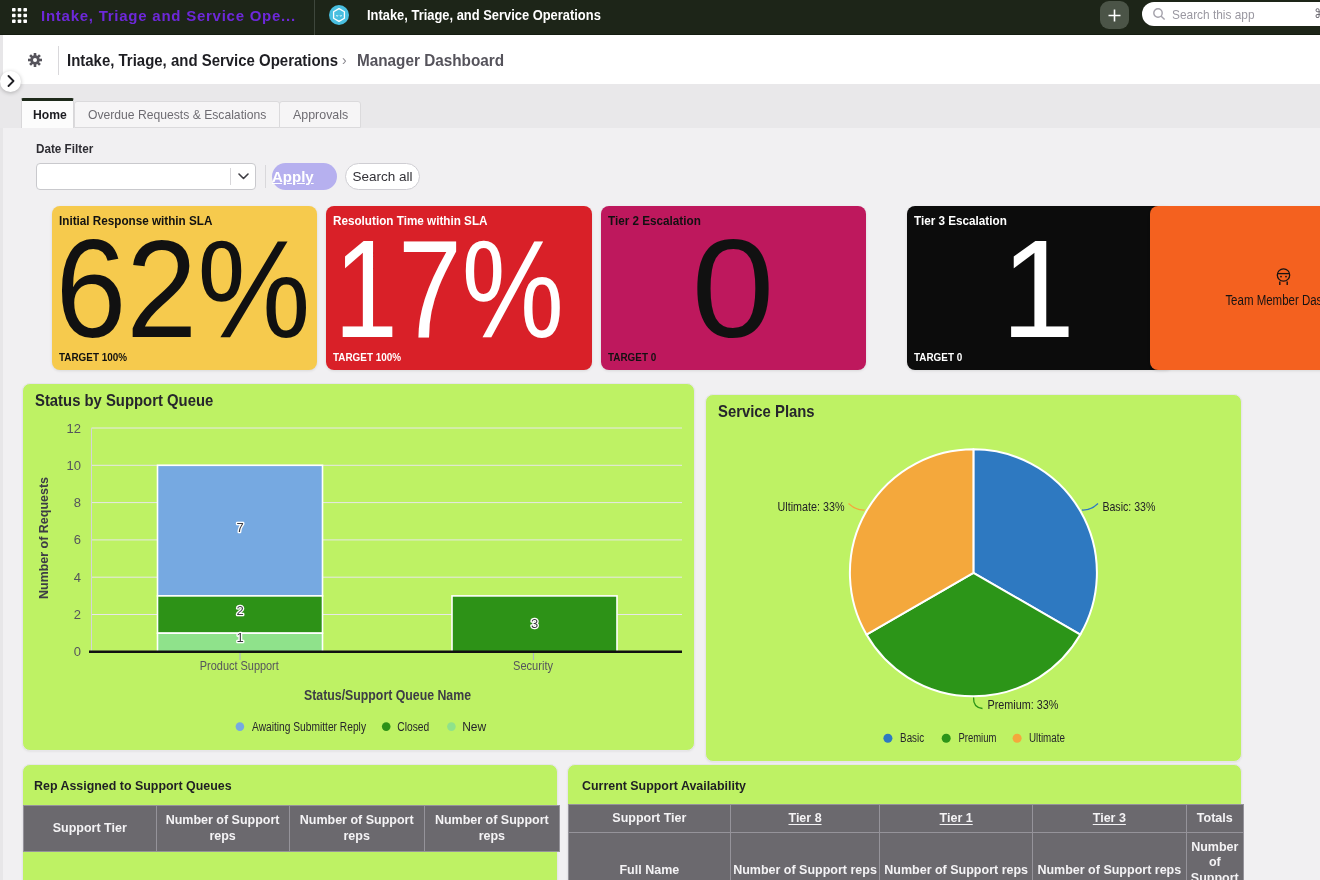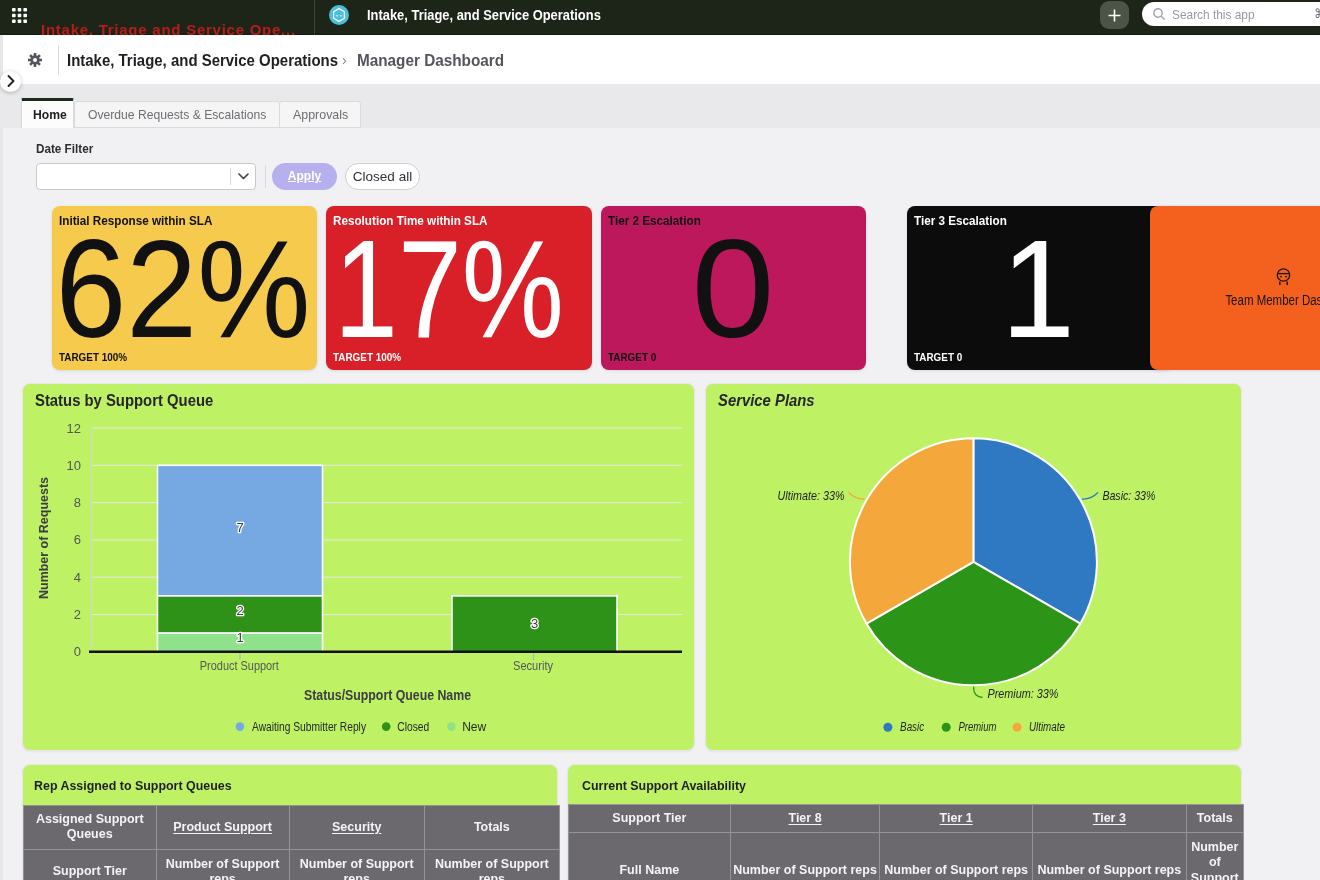--- a/index.html
+++ b/index.html
@@ -26,21 +26,21 @@
       <rect x="5.7" y="0" width="3.6" height="3.6" rx="0.8"></rect>
       <rect x="11.4" y="0" width="3.6" height="3.6" rx="0.8"></rect>
     <rect x="0" y="5.7" width="3.6" height="3.6" rx="0.8"></rect>
       <rect x="5.7" y="5.7" width="3.6" height="3.6" rx="0.8"></rect>
       <rect x="11.4" y="5.7" width="3.6" height="3.6" rx="0.8"></rect>
     <rect x="0" y="11.4" width="3.6" height="3.6" rx="0.8"></rect>
       <rect x="5.7" y="11.4" width="3.6" height="3.6" rx="0.8"></rect>
       <rect x="11.4" y="11.4" width="3.6" height="3.6" rx="0.8"></rect>
   </g>
 </svg>
-<div class="abs" style="left:41px;top:21px;font-size:15px;font-weight:bold;color:#b91c1c;letter-spacing:.75px;">Intake, Triage and Service Ope...</div>
+<div class="abs" style="left:41px;top:7px;font-size:15px;font-weight:bold;color:#6d28d9;letter-spacing:.75px;">Intake, Triage and Service Ope...</div>
 <div class="abs" style="left:314px;top:0;width:1px;height:35px;background:#3e473c;"></div>
 <svg class="abs" style="left:329px;top:4.5px;" width="20" height="20" viewBox="0 0 20 20">
   <circle cx="10" cy="10" r="10" fill="#49bfe0"></circle>
   <polygon points="10,3.6 15.4,6.8 15.4,13.2 10,16.4 4.6,13.2 4.6,6.8" fill="none" stroke="#fff" stroke-width="1.3" stroke-linejoin="round"></polygon>
   <path d="M7.2 10.6 q1 .8 2 0 M10.8 10.6 q1 .8 2 0" stroke="#fff" stroke-width="1" fill="none"></path>
 </svg>
 <div class="abs" style="left:367px;top:7px;font-size:14.5px;font-weight:bold;color:#fff;transform-origin:left top;transform:scaleX(.89);white-space:nowrap;">Intake, Triage, and Service Operations</div>
 <div class="abs" style="left:1100px;top:1px;width:29px;height:28px;background:#4b5447;border-radius:9px;">
   <svg class="abs" style="left:8px;top:7.5px;" width="13" height="13" viewBox="0 0 13 13">
       <path d="M6.5 0.5 V12.5 M0.5 6.5 H12.5" stroke="#fff" stroke-width="1.6"></path>
@@ -85,22 +85,22 @@
     <path d="M1.5 1 L6.5 6 L1.5 11" fill="none" stroke="#1f1f24" stroke-width="1.8" stroke-linecap="round" stroke-linejoin="round"></path>
   </svg>
 
 <div class="abs" style="left:36px;top:141px;font-size:13px;font-weight:bold;color:#2e2d33;transform-origin:left top;transform:scaleX(.9);">Date Filter</div>
 <div class="abs" style="left:36px;top:163px;width:220px;height:27px;background:#fff;border:1px solid #c9c9cd;border-radius:4px;"></div>
 <div class="abs" style="left:230px;top:168px;width:1px;height:17px;background:#d8d7da;"></div>
 <svg class="abs" style="left:238px;top:173px;" width="11" height="7" viewBox="0 0 11 7">
     <path d="M1 1 L5.5 5.5 L10 1" fill="none" stroke="#3f3e44" stroke-width="1.6" stroke-linecap="round" stroke-linejoin="round"></path>
   </svg>
 <div class="abs" style="left:265px;top:165px;width:1px;height:23px;background:#d9d8db;"></div>
-<div class="abs" style="left:272px;top:163px;width:65px;height:27px;background:#b6b0ef;border-radius:13.5px;text-align:center;line-height:27px;font-size:12px;font-weight:bold;color:#fff;text-decoration:underline;">Apply</div>
-<div class="abs" style="left:345px;top:163px;width:75px;height:27px;background:#fff;border:1px solid #cfced3;border-radius:13.5px;text-align:center;line-height:25px;font-size:13.5px;color:#323137;">Closed all</div>
+<div class="abs" style="left:272px;top:163px;width:65px;height:27px;background:#b6b0ef;border-radius:13.5px;line-height:27px;font-size:15px;font-weight:bold;color:#fff;text-decoration:underline;">Apply</div>
+<div class="abs" style="left:345px;top:163px;width:75px;height:27px;background:#fff;border:1px solid #cfced3;border-radius:13.5px;text-align:center;line-height:25px;font-size:13.5px;color:#323137;">Search all</div>
 
 <div class="abs kpi" style="left:18.5px;background:#f6ca4d;color:#111;">
   <div class="kt">Initial Response within SLA</div>
   <div class="kn" style="left:calc(50% - 1px);transform:translateX(-50%) scaleX(.91);">62%</div>
   <div class="kg">TARGET 100%</div>
 </div>
 <div class="abs kpi" style="left:293px;background:#d92028;color:#fff;">
   <div class="kt">Resolution Time within SLA</div>
   <div class="kn" style="left:calc(50% - 10px);transform:translateX(-50%) scaleX(.82);">17%</div>
   <div class="kg">TARGET 100%</div>
@@ -169,21 +169,21 @@
     </g>
     <text x="364.5" y="315.7" font-size="14.5px" font-weight="bold" fill="#3d3d46" text-anchor="middle" textLength="167" lengthAdjust="spacingAndGlyphs">Status/Support Queue Name</text>
     <circle cx="216.9" cy="342.6" r="4.3" fill="#76a9e1"></circle>
     <text x="229" y="346.8" font-size="12.5" fill="#26262b" textLength="114" lengthAdjust="spacingAndGlyphs">Awaiting Submitter Reply</text>
     <circle cx="363.2" cy="342.6" r="4.3" fill="#2d9217"></circle>
     <text x="374.3" y="346.8" font-size="12.5" fill="#26262b" textLength="32" lengthAdjust="spacingAndGlyphs">Closed</text>
     <circle cx="428.4" cy="342.6" r="4.3" fill="#8fe28b"></circle>
     <text x="439.2" y="346.8" font-size="12.5" fill="#26262b" textLength="24" lengthAdjust="spacingAndGlyphs">New</text>
   </svg>
 </div>
-<div class="card" style="left:705px;top:383px;width:537px;height:368px;font-style:italic;">
+<div class="card" style="left:705px;top:394px;width:537px;height:368px;">
   <div class="ctitle" style="left:12px;top:7.5px;font-size:16.5px;">Service Plans</div>
   <svg width="535" height="366" style="position:absolute;left:0;top:0;" viewBox="0 0 535 366">
     <g stroke="#fff" stroke-width="2" stroke-linejoin="round">
       <path d="M267.4,177.8 L267.4,54.3 A123.5,123.5 0 0 1 374.35,239.55 Z" fill="#2e79c1"></path>
       <path d="M267.4,177.8 L374.35,239.55 A123.5,123.5 0 0 1 160.45,239.55 Z" fill="#2c9518"></path>
       <path d="M267.4,177.8 L160.45,239.55 A123.5,123.5 0 0 1 267.4,54.3 Z" fill="#f4a83c"></path>
     </g>
     <path d="M376,115 Q385,115.5 392,108.5" stroke="#2e79c1" stroke-width="1.3" fill="none"></path>
     <path d="M158.5,115 Q150,115.5 142.5,108.5" stroke="#f4a83c" stroke-width="1.3" fill="none"></path>
     <path d="M267.6,302.5 Q267,312.5 276.5,313.5" stroke="#2c9518" stroke-width="1.3" fill="none"></path>
@@ -204,26 +204,20 @@
 <div class="card" style="left:22px;top:764px;width:536px;height:140px;border-radius:8px 8px 0 0;">
   <div class="ctitle" style="left:11px;top:14px;font-size:13.5px;color:#1f1f24;transform:scaleX(.92);">Rep Assigned to Support Queues</div>
   <table class="g" style="position:absolute;left:0;top:40px;width:536px;">
     <colgroup>
         <col style="width:132.5px">
         <col style="width:133.2px">
         <col style="width:135px">
         <col style="width:135.3px">
       </colgroup>
     <tbody>
-        <tr style="height:43.5px;">
-      <td>Assigned Support Queues</td>
-      <td><u>Product Support</u></td>
-      <td><u>Security</u></td>
-      <td>Totals</td>
-    </tr>
     <tr style="height:46px;">
       <td>Support Tier</td>
       <td>Number of Support reps</td>
       <td>Number of Support reps</td>
       <td>Number of Support reps</td>
     </tr>
   </tbody>
     </table>
 </div>
 <div class="card" style="left:567px;top:764px;width:675px;height:140px;border-radius:8px 8px 0 0;">

